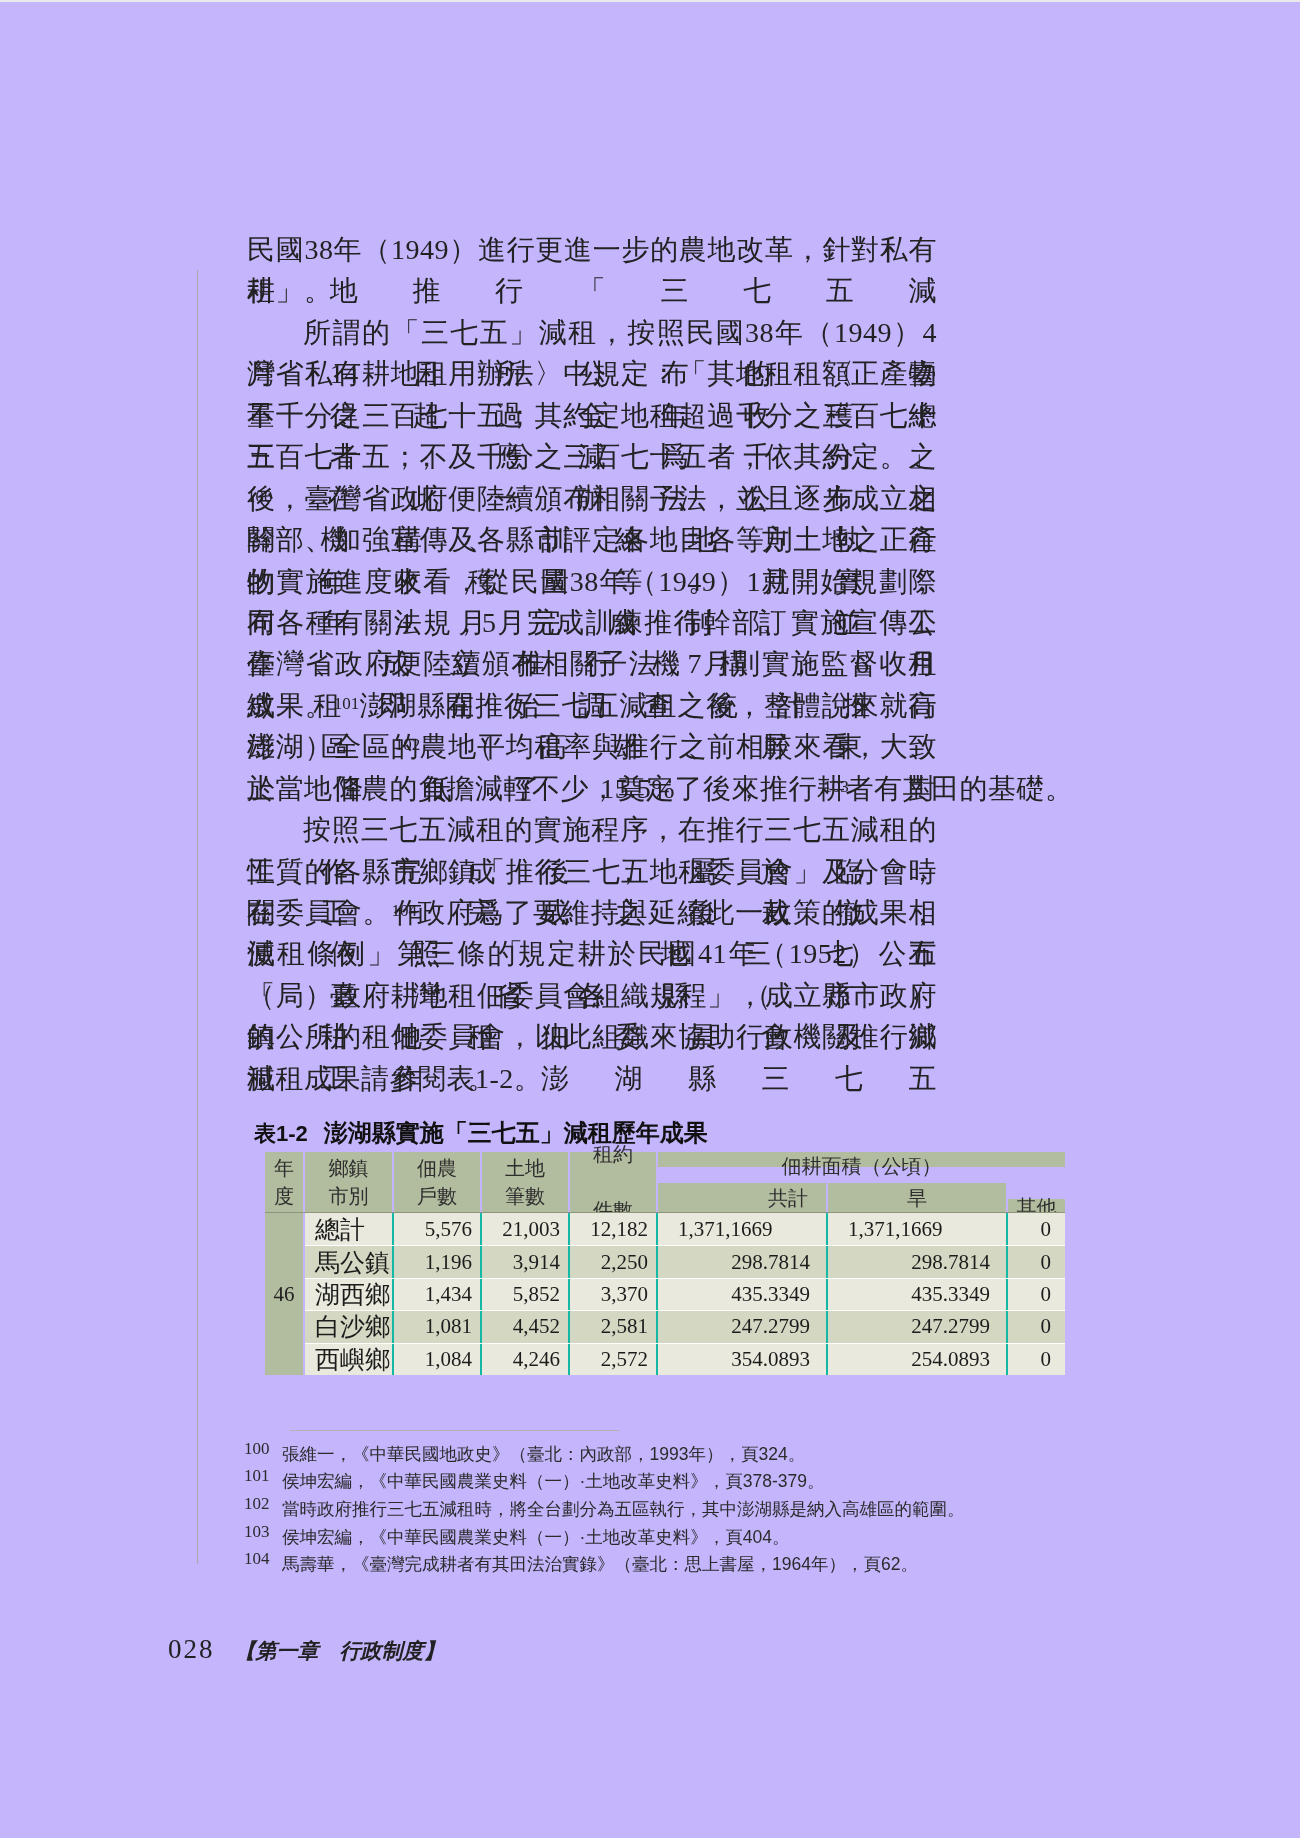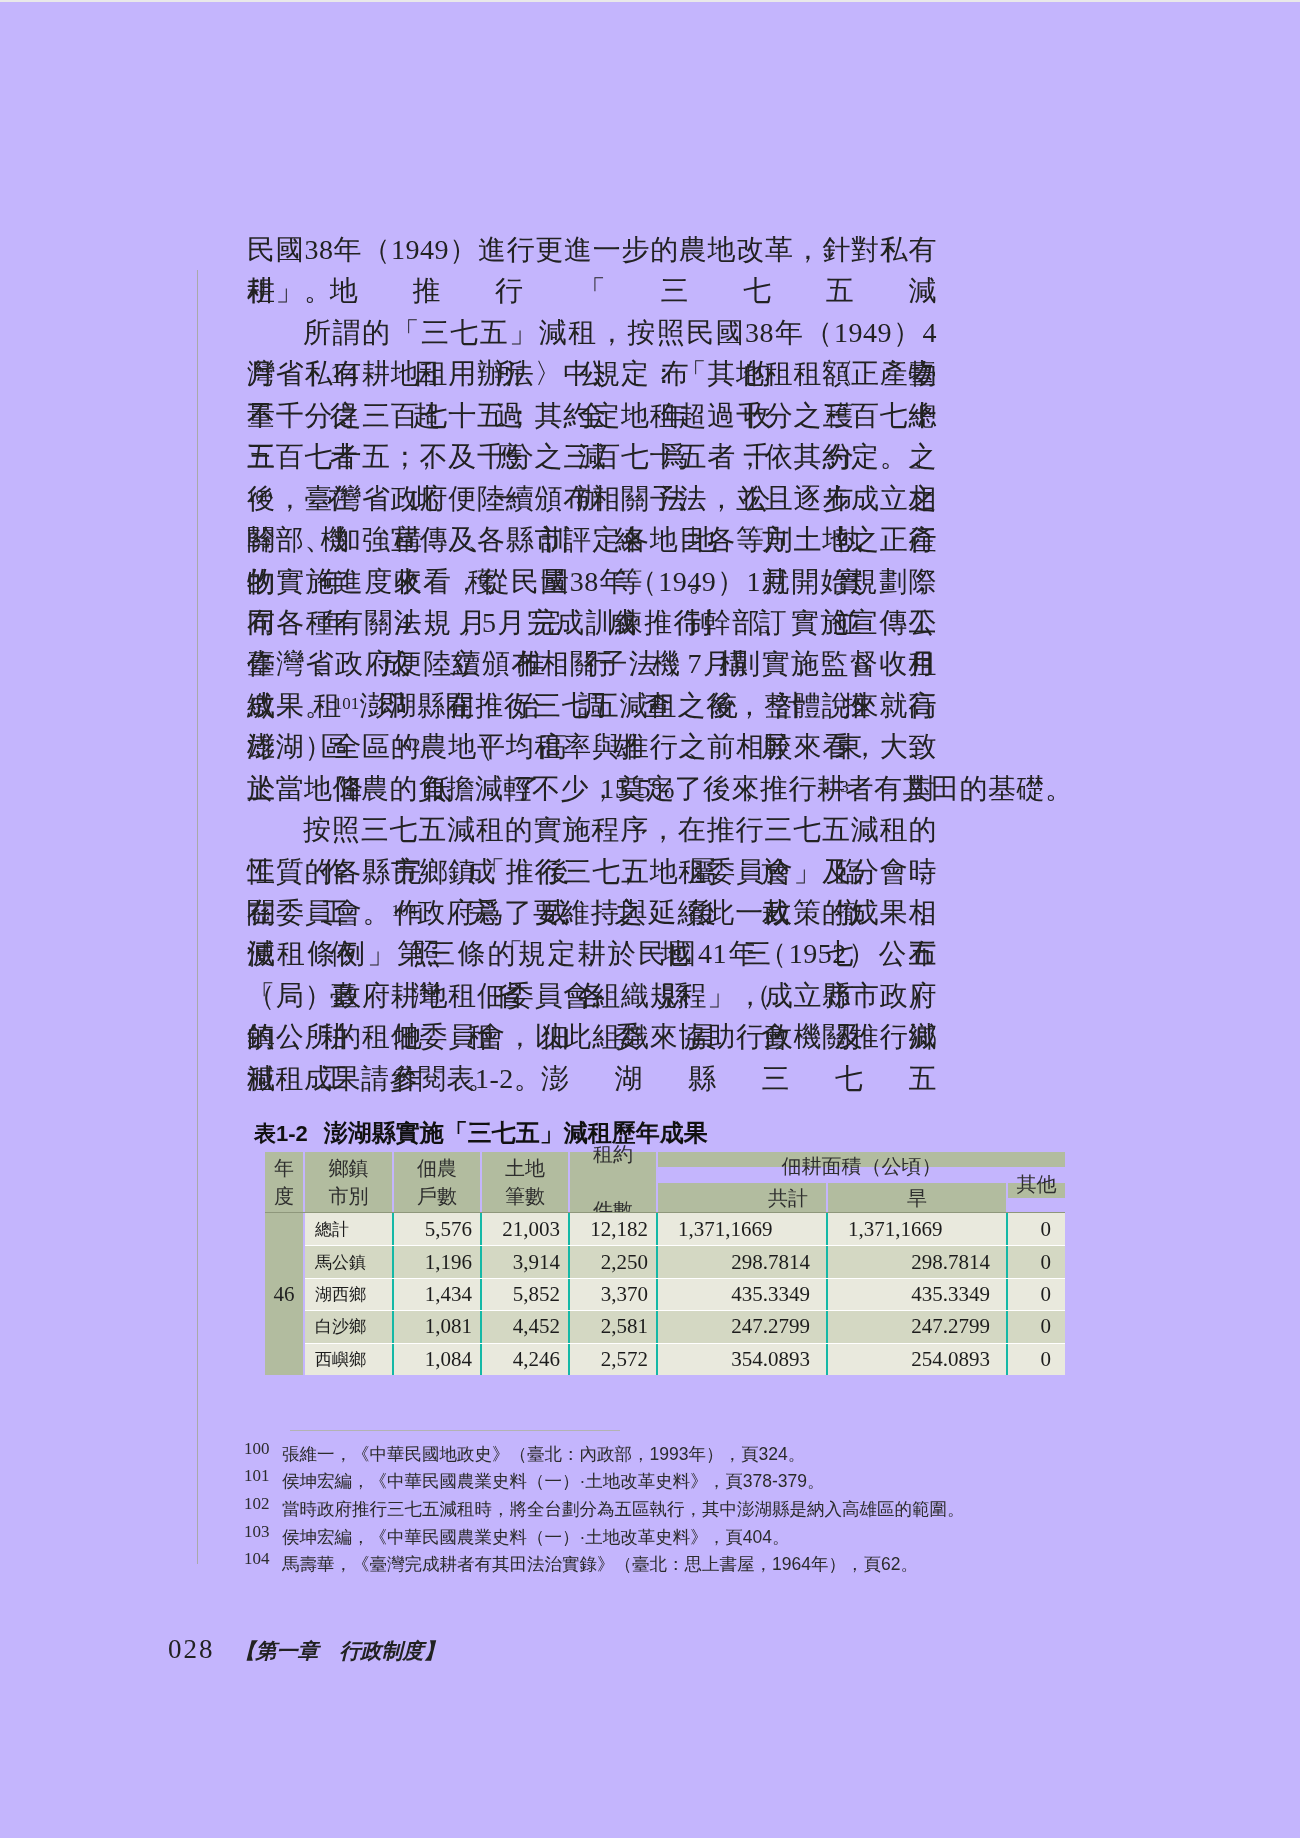--- a/index.html
+++ b/index.html
@@ -37,36 +37,36 @@
     line-height:28px;
   }
   .hc-year  { left:0;    top:0; width:38px;  height:60px; }
   .hc-town  { left:40px; top:0; width:87px;  height:60px; }
   .hc-hh    { left:129px;top:0; width:86px;  height:60px; }
   .hc-land  { left:217px;top:0; width:86px;  height:60px; }
   .hc-lease { left:305px;top:0; width:86px;  height:60px;gap:28px; }
   .hc-group { left:393px;top:0; width:407px; height:15px; justify-content:flex-start; }
   .hc-total { left:393px;top:31px; width:168px; height:29px; align-items:flex-end; padding-right:18px; }
   .hc-dry   { left:563px;top:31px; width:178px; height:29px; }
-  .hc-other { left:743px;top:31px; width:57px;  height:15px;justify-content:flex-end; }
+  .hc-other { left:743px;top:47px; width:57px;  height:15px; }
   .hdr-underline { position:absolute; left:0; top:60px; width:800px; height:1px; background:#8e977b; }
 
   .ybody {
     position:absolute; left:0; top:61px; width:38px; height:162px; background:#b2bc9f;
     display:flex; align-items:center; justify-content:center;
     font-size:21px; color:#222;
   }
   .rows { position:absolute; left:40px; top:61px; width:760px; }
   .trow { display:flex; height:32.4px; box-sizing:border-box; border-top:1px solid #fff; }
   .trow:first-child { border-top:none; }
   .trow.light { background:#e9e9dd; }
   .trow.dark  { background:#d4d8c3; }
   .cell { box-sizing:border-box; height:100%; display:flex; align-items:center; border-left:2px solid #14b8a6; }
   .cell:first-child { border-left:none; }
-  .cw-town  { width:87px;  padding-left:10px; font-size:17px; }
+  .cw-town  { width:87px;  padding-left:10px; font-size:25px; }
   .cw-num   { width:88px;  justify-content:flex-end; padding-right:8px; font-size:21px; }
   .cw-area  { width:170px; font-size:21px; }
   .cw-dry   { width:180px; font-size:21px; }
   .cw-other { width:57px;  justify-content:flex-end; padding-right:12px; font-size:21px; }
   .aL { justify-content:flex-start; padding-left:20px; }
   .aR { justify-content:flex-end;  padding-right:16px; }
 
   
   .fn-sep { position:absolute; left:290px; top:1428px; width:330px; height:1px; background:#b3b3b3; }
   .footnotes { position:absolute; left:244px; top:1438px; width:800px;

